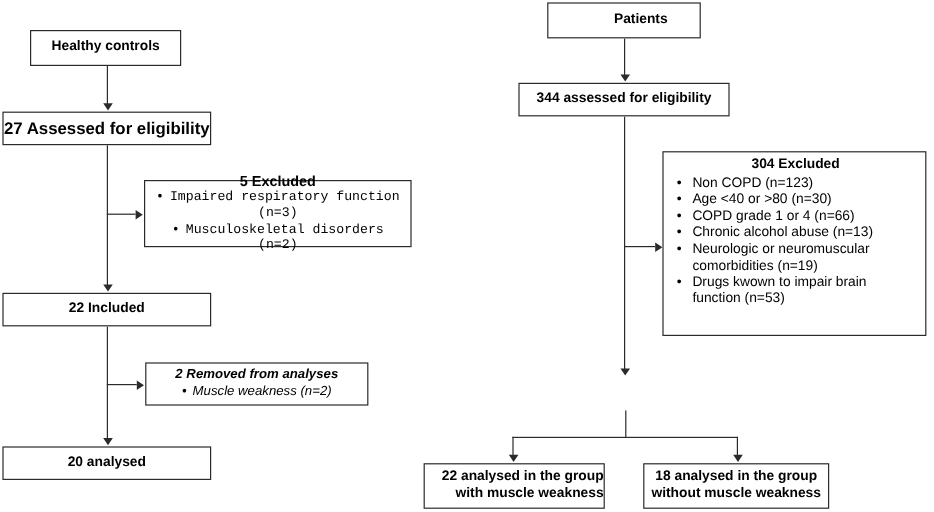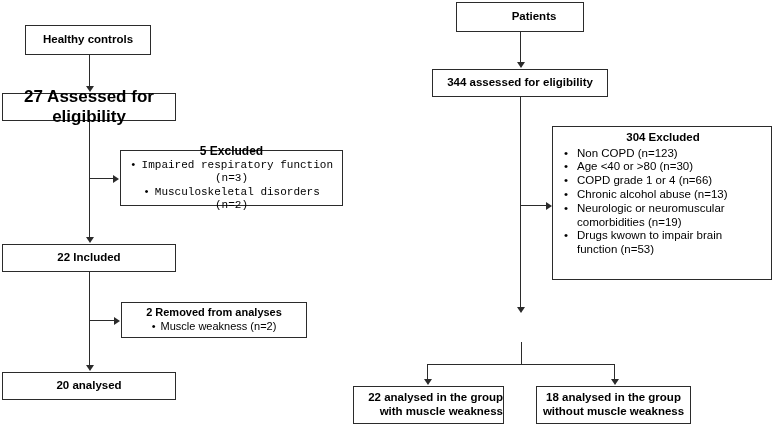--- a/index.html
+++ b/index.html
@@ -106,21 +106,21 @@
 <div id="canvas">
 
   <div class="box" style="left:25px; top:25px; width:126px; height:30px;">
     <div class="box-title" style="font-size:11.5px;">Healthy controls</div>
   </div>
 
   <div class="vline" style="left:89px; top:55px; height:32px;"></div>
   <div class="arrow-down" style="left:85.5px; top:86px;"></div>
 
   <div class="box" style="left:2px; top:93px; width:174px; height:28px;">
-    <div class="box-title" style="font-size:17px;">27 Assessed for eligibility</div>
+    <div class="box-title" style="font-size:14px;">27 Assessed for eligibility</div>
   </div>
 
   <div class="vline" style="left:89px; top:121px; height:117px;"></div>
   <div class="arrow-down" style="left:85.5px; top:237px;"></div>
 
   <div class="hline" style="left:89px; top:178px; width:24px;"></div>
   <div class="arrow-right" style="left:113px; top:174.5px;"></div>
 
   <div class="box" style="left:120px; top:150px; width:223px; height:56px; padding:3px 6px;">
     <div class="box-title" style="font-size:12px; margin-bottom:1px;">5 Excluded</div>
@@ -137,21 +137,21 @@
   <div class="box" style="left:2px; top:244px; width:174px; height:28px;">
     <div class="box-title" style="font-size:11.5px;">22 Included</div>
   </div>
 
   <div class="vline" style="left:89px; top:272px; height:94px;"></div>
   <div class="arrow-down" style="left:85.5px; top:365px;"></div>
 
   <div class="hline" style="left:89px; top:320px; width:25px;"></div>
   <div class="arrow-right" style="left:114px; top:316.5px;"></div>
 
-  <div class="box" style="left:121px; top:302px; width:186px; height:36px; padding:2px 8px;">
+  <div class="box" style="left:121px; top:302px; width:186px; height:36px; padding:2px 8px;font-style:italic;">
     <div class="box-title left-ish" style="font-size:11px; margin-bottom:1px;">2 Removed from analyses</div>
     <ul class="bullets bul-center" style="font-size:11px;">
       <li>
         <span class="bdot">•</span><span>Muscle weakness (n=2)</span>
       </li>
     </ul>
   </div>
 
   <div class="box" style="left:2px; top:372px; width:174px; height:28px;">
     <div class="box-title" style="font-size:11.5px;">20 analysed</div>

